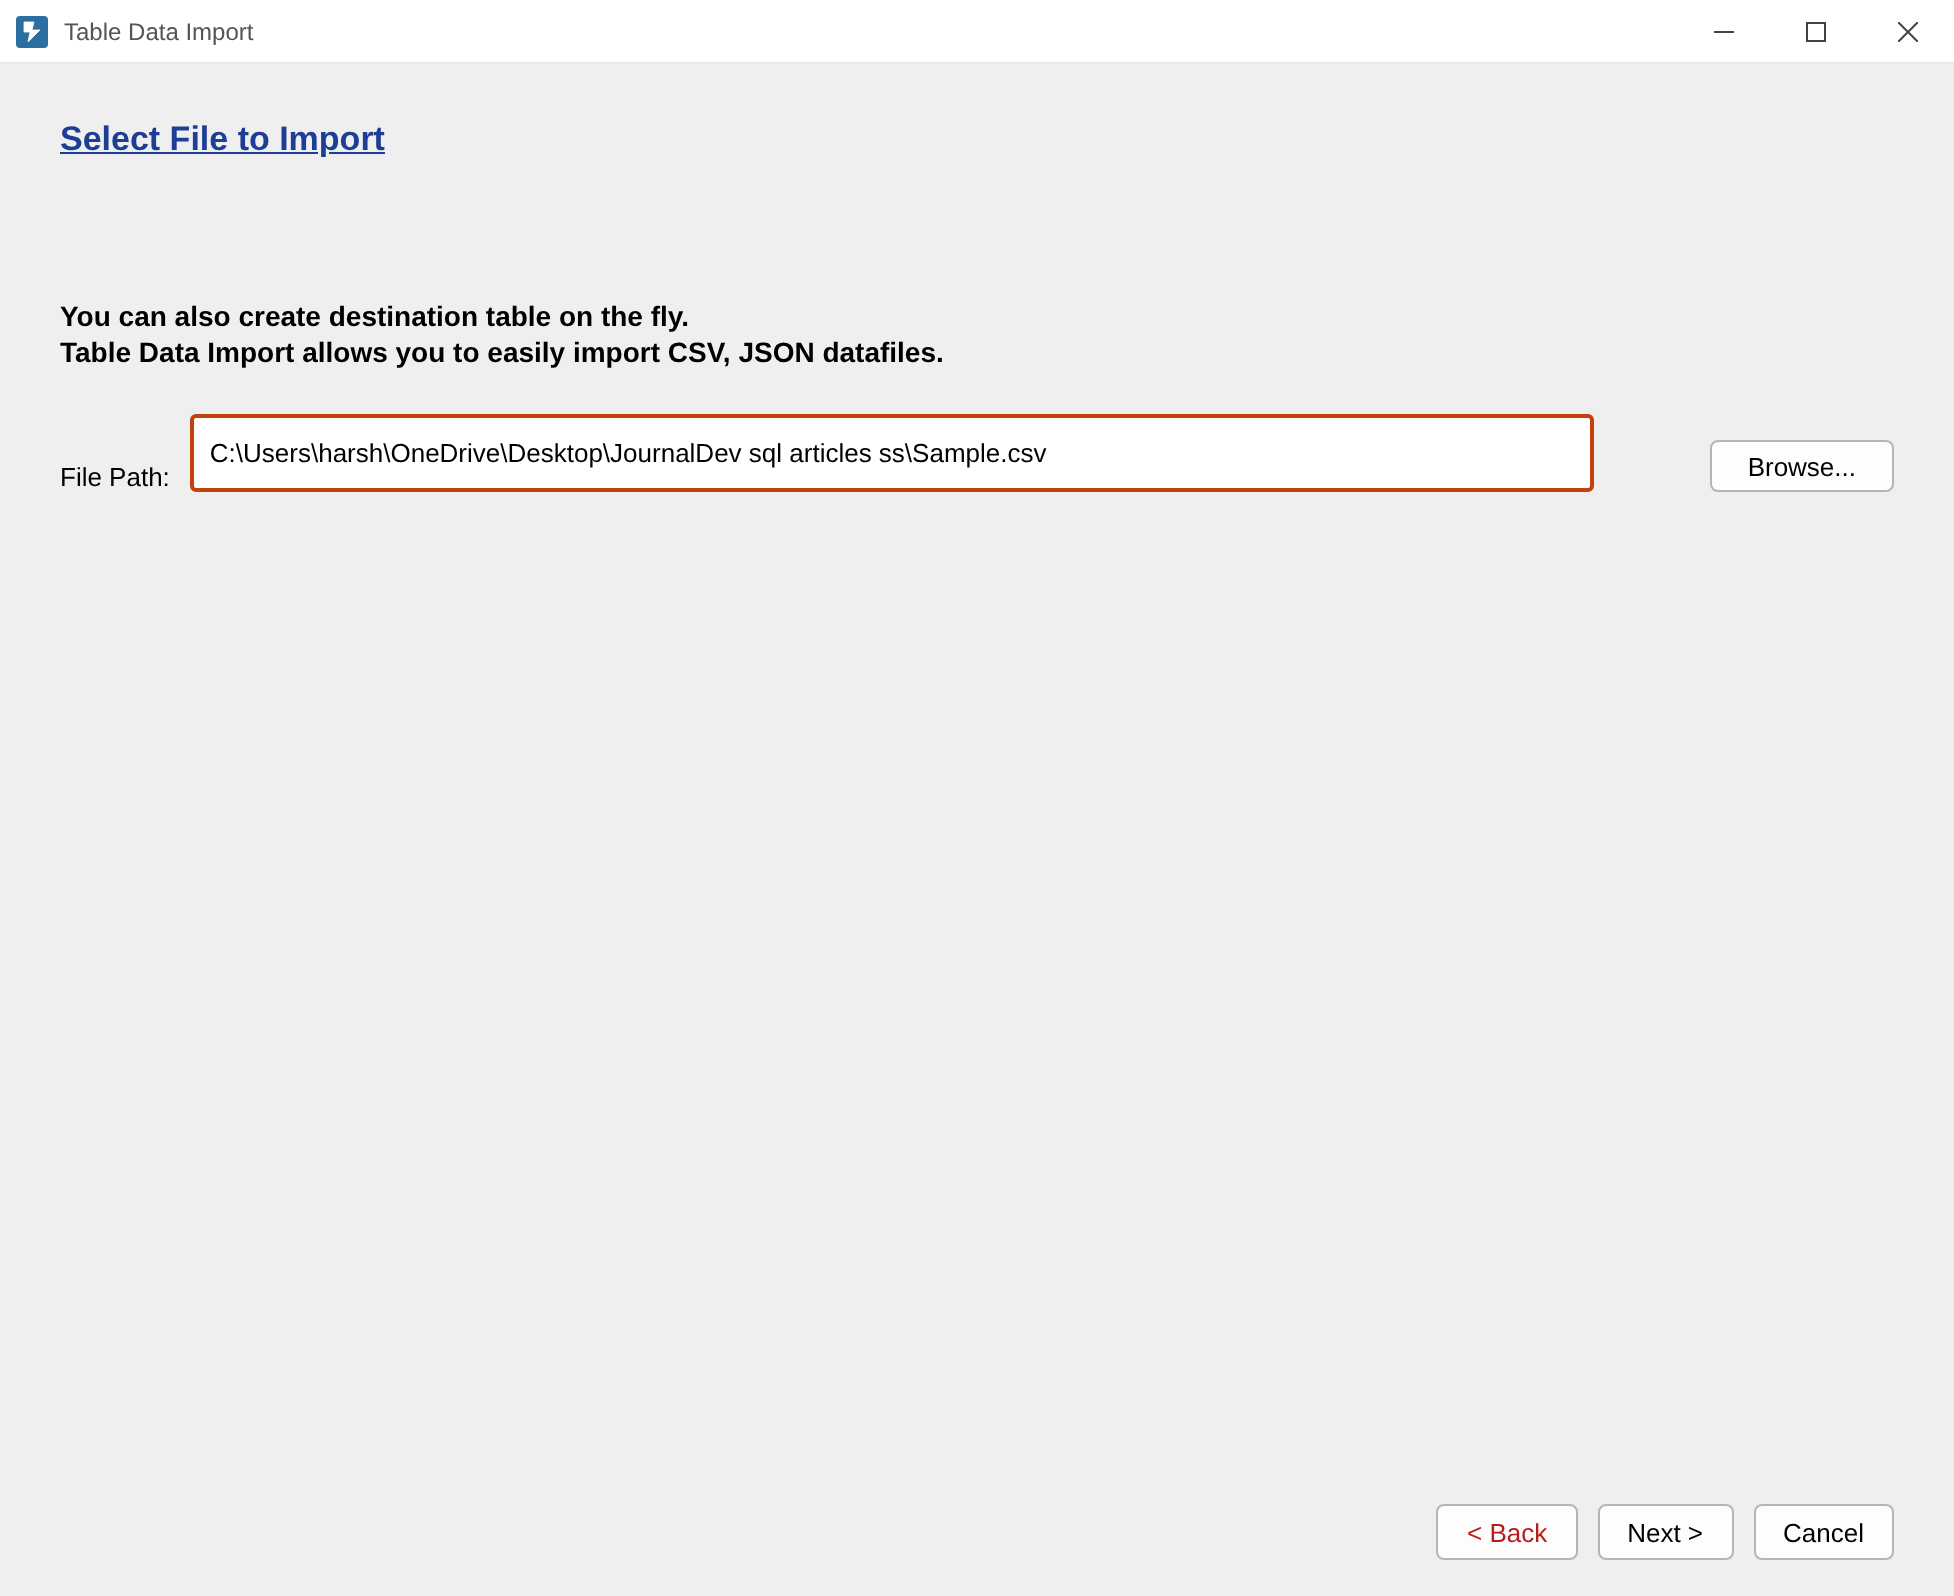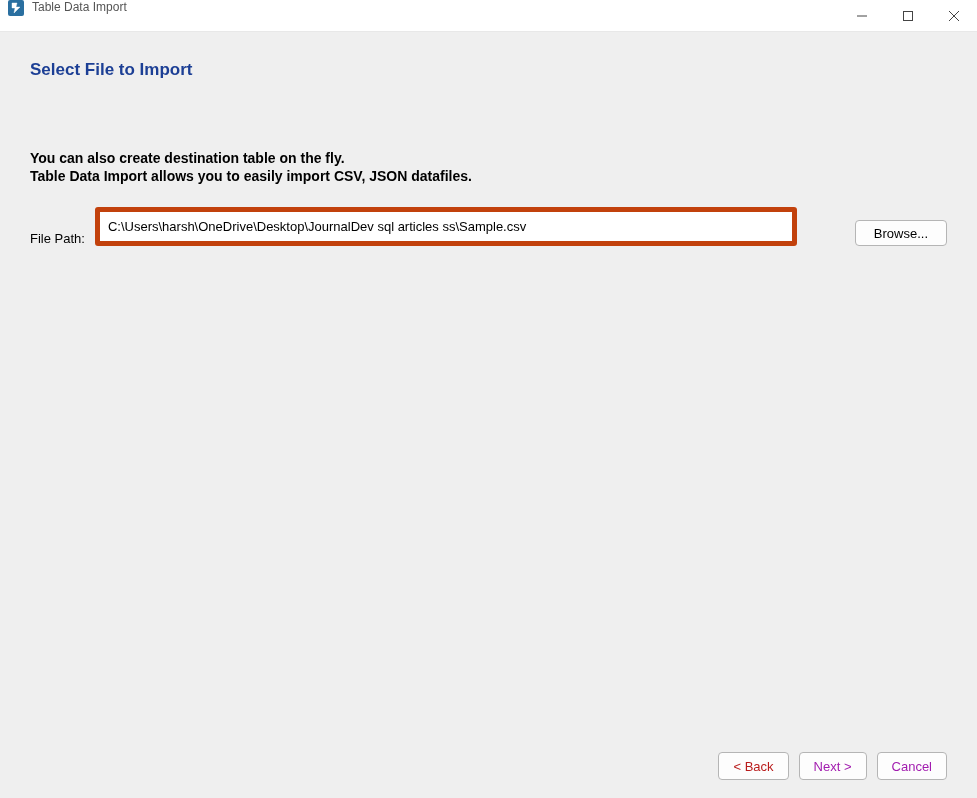--- a/index.html
+++ b/index.html
@@ -18,20 +18,21 @@
       width: 977px;
       height: 798px;
       background: #ffffff;
       display: flex;
       flex-direction: column;
     }
     .titlebar {
       height: 32px;
       background: #ffffff;
       display: flex;
+      align-items: center;
       padding-left: 8px;
       border-bottom: 1px solid #e8e8e8;
     }
     .titlebar-icon {
       width: 16px;
       height: 16px;
       background: #2a6fa0;
       border-radius: 2px;
       display: flex;
       align-items: center;
@@ -67,20 +68,21 @@
       background: #efefef;
       display: flex;
       flex-direction: column;
       padding: 28px 30px 18px 30px;
     }
     .page-title {
       font-size: 17px;
       font-weight: bold;
       color: #1c3f95;
       margin-bottom: 70px;
+      text-decoration: underline;
     }
     .description {
       font-size: 14px;
       font-weight: bold;
       color: #000;
       line-height: 1.25;
       margin-bottom: 22px;
     }
     .file-row {
       display: flex;
@@ -92,21 +94,21 @@
       color: #000;
       white-space: nowrap;
     }
     .file-input {
       flex: 1;
       height: 39px;
       padding: 12px 8px;
       font-size: 13px;
       font-family: inherit;
       background: #ffffff;
-      border: 5px solid #c2410c;
+      border: 2px solid #c2410c;
       border-radius: 3px;
       outline: none;
       color: #000;
     }
     .browse-btn {
       height: 26px;
       padding: 0 18px;
       font-size: 13px;
       font-family: inherit;
       background: #fdfdfd;
@@ -128,21 +130,21 @@
     .footer-btn {
       min-width: 66px;
       height: 28px;
       padding: 0 14px;
       font-size: 13px;
       font-family: inherit;
       background: #fdfdfd;
       border: 1px solid #b5b5b5;
       border-radius: 4px;
       cursor: pointer;
-      color: #a21caf;
+      color: #000000;
     }
     .footer-btn:disabled {
       color: #b91c1c;
       cursor: default;
       background: #fdfdfd;
     }
   </style>
 </head>
 <body>
 

